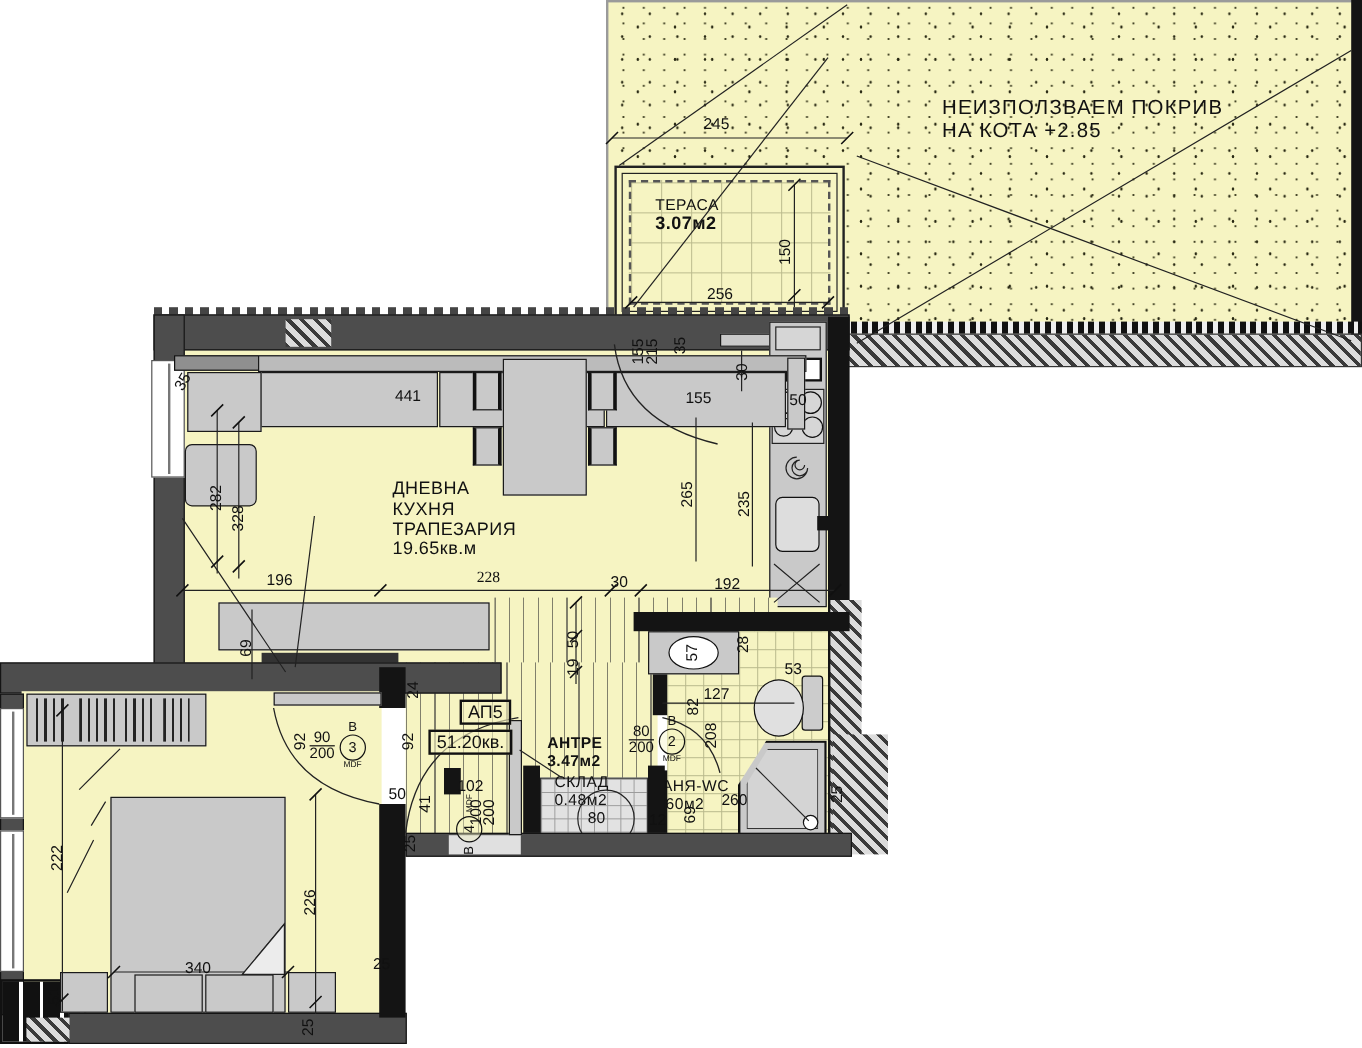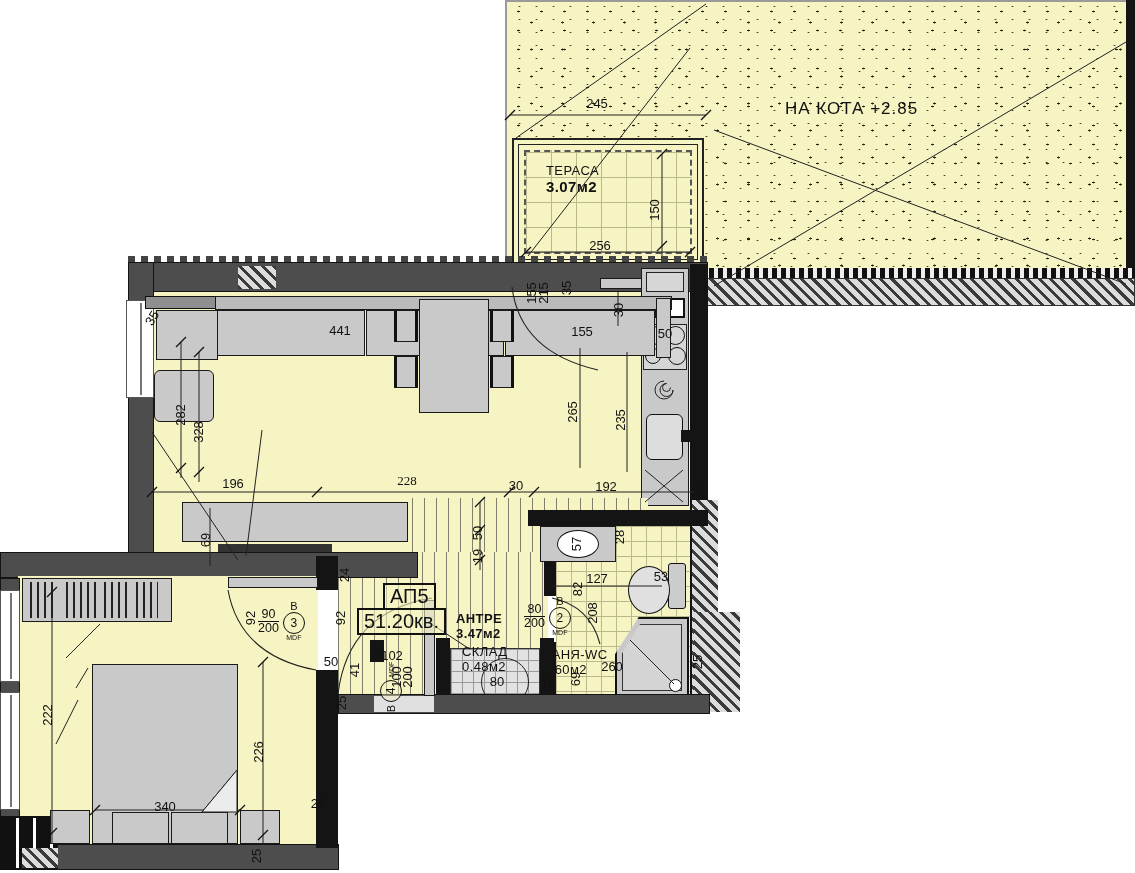--- a/index.html
+++ b/index.html
@@ -30,38 +30,38 @@
   .gridG{background-color:#e2e2e2;
     background-image:linear-gradient(#9a9a9a 1px,transparent 1px),linear-gradient(90deg,#9a9a9a 1px,transparent 1px);
     background-size:11px 11px;}
   .furn{background:#c9c9c9;border:1.5px solid #1a1a1a;box-sizing:border-box;}
   .furnL{background:#d6d6d6;border:1px solid #222;box-sizing:border-box;}
   .winW{background:#fff;border:1px solid #555;box-sizing:border-box;}
   .winW>div{position:absolute;background:#777;}
   .dim{position:absolute;font-size:13px;white-space:nowrap;color:#111;}
   .rlabel{position:absolute;font-size:15px;line-height:1.12;letter-spacing:.4px;color:#111;white-space:pre-line;}
   .small{font-size:13px;}
-  .boxlab{position:absolute;border:2px solid #111;padding:0 5px;font-size:20px;background:rgba(246,244,194,.6);}
+  .boxlab{position:absolute;border:2px solid #111;padding:0 5px;font-size:15px;background:rgba(246,244,194,.6);}
   .dcirc{width:20px;height:20px;border:1.5px solid #111;border-radius:50%;display:flex;
          align-items:center;justify-content:center;font-size:12px;background:rgba(246,244,194,.4);}
   .frac{text-align:center;font-size:12.5px;line-height:1.02;}
   .frac .ftop{border-bottom:1.2px solid #111;padding:0 2px;}
   .doorlab{position:absolute;display:flex;gap:4px;align-items:center;}
   .dcol{display:flex;flex-direction:column;align-items:center;line-height:1;}
   .dcol .dl{font-size:11px;} .dcol .dm{font-size:7px;}
   svg{position:absolute;left:0;top:0;pointer-events:none;}
 </style>
 </head>
 <body>
 
 <div id="plan">
 
   <div class="abs stipple" style="left:505px;top:0;width:630px;height:278px;"></div>
   <div class="abs wallB" style="left:1126px;top:0;width:9px;height:284px;"></div>
-  <div class="abs rlabel" style="left:785px;top:80px;font-size:17px;letter-spacing:1px;"><br><span>НА КОТА +2.85</span></div>
+  <div class="abs rlabel" style="left:785px;top:80px;font-size:17px;letter-spacing:1px;"><span>НЕИЗПОЛЗВАЕМ ПОКРИВ</span><br><span>НА КОТА +2.85</span></div>
 
   <div class="abs checker" style="left:700px;top:268px;width:435px;height:10px;"></div>
   <div class="abs hatch" style="left:700px;top:278px;width:435px;height:28px;border:1px solid #333;"></div>
 
   <div class="abs" style="left:512px;top:138px;width:192px;height:128px;border:2px solid #222;background:#f6f4c2;box-sizing:border-box;"></div>
   <div class="abs" style="left:518px;top:144px;width:180px;height:116px;border:1px solid #222;box-sizing:border-box;"></div>
   <div class="abs tiles" style="left:524px;top:150px;width:168px;height:104px;border:2px dashed #555;box-sizing:border-box;"></div>
   <div class="abs rlabel small" style="left:546px;top:164px;"><span>ТЕРАСА</span><br><b style="font-size:15px;">3.07м2</b></div>
 
   <div class="abs floor" style="left:152px;top:290px;width:538px;height:264px;"></div>
@@ -98,20 +98,21 @@
   <div class="abs furn" style="left:656px;top:298px;width:15px;height:60px;"></div>
   <div class="abs furn" style="left:156px;top:310px;width:62px;height:50px;"></div>
   <div class="abs furn" style="left:154px;top:370px;width:60px;height:52px;border-radius:6px;"></div>
 
   <div class="abs furn" style="left:419px;top:299px;width:70px;height:114px;"></div>
   <div class="abs furn" style="left:394px;top:310px;width:24px;height:32px;border-left:3px solid #111;border-right:3px solid #111;"></div>
   <div class="abs furn" style="left:394px;top:356px;width:24px;height:32px;border-left:3px solid #111;border-right:3px solid #111;"></div>
   <div class="abs furn" style="left:490px;top:310px;width:24px;height:32px;border-left:3px solid #111;border-right:3px solid #111;"></div>
   <div class="abs furn" style="left:490px;top:356px;width:24px;height:32px;border-left:3px solid #111;border-right:3px solid #111;"></div>
 
+  <div class="abs rlabel" style="left:327px;top:400px;"><span>ДНЕВНА</span><br><span>КУХНЯ</span><br><span>ТРАПЕЗАРИЯ</span><br><span>19.65кв.м</span></div>
 
   <div class="abs stripes" style="left:412px;top:498px;width:236px;height:58px;"></div>
   <div class="abs stripes" style="left:338px;top:552px;width:210px;height:144px;"></div>
 
   <div class="abs furn" style="left:182px;top:502px;width:226px;height:40px;"></div>
   <div class="abs" style="left:218px;top:544px;width:114px;height:9px;background:#333;"></div>
   <div class="abs wallD" style="left:0;top:552px;width:418px;height:26px;"></div>
 
   <div class="abs wallB" style="left:528px;top:510px;width:180px;height:16px;"></div>
   <div class="abs" style="left:641px;top:526px;width:44px;height:21px;background:#bbb;border:2px solid #111;box-sizing:border-box;"></div>
@@ -278,21 +279,21 @@
       <span class="dim" style="left: 340px; top: 618px; transform: translate(-50%, -50%) rotate(-90deg);">92</span>
       <span class="dim" style="left: 392px; top: 655px; transform: translate(-50%, -50%) rotate(0deg);">102</span>
       <span class="dim" style="left: 396px; top: 677px; transform: translate(-50%, -50%) rotate(-90deg);">100</span>
       <span class="dim" style="left: 407px; top: 677px; transform: translate(-50%, -50%) rotate(-90deg);">200</span>
       <span class="dim" style="left: 331px; top: 661px; transform: translate(-50%, -50%) rotate(0deg);">50</span>
       <span class="dim" style="left: 354px; top: 670px; transform: translate(-50%, -50%) rotate(-90deg);">41</span>
       <span class="dim" style="left: 341px; top: 703px; transform: translate(-50%, -50%) rotate(-90deg);">25</span>
       <span class="dim" style="left: 497px; top: 681px; transform: translate(-50%, -50%) rotate(0deg);">80</span>
       <span class="dim" style="left: 576px; top: 544px; transform: translate(-50%, -50%) rotate(-90deg);">57</span>
       <span class="dim" style="left: 619px; top: 537px; transform: translate(-50%, -50%) rotate(-90deg);">28</span>
-      <span class="dim" style="left: 661px; top: 576px; transform: translate(-50%, -50%) rotate(0deg);">53</span>
+      <span class="dim" style="left: 661px; top: 557px; transform: translate(-50%, -50%) rotate(0deg);">53</span>
       <span class="dim" style="left: 597px; top: 578px; transform: translate(-50%, -50%) rotate(0deg);">127</span>
       <span class="dim" style="left: 577px; top: 589px; transform: translate(-50%, -50%) rotate(-90deg);">82</span>
       <span class="dim" style="left: 592px; top: 613px; transform: translate(-50%, -50%) rotate(-90deg);">208</span>
       <span class="dim" style="left: 612px; top: 666px; transform: translate(-50%, -50%) rotate(0deg);">260</span>
       <span class="dim" style="left: 575px; top: 679px; transform: translate(-50%, -50%) rotate(-90deg);">69</span>
       <span class="dim" style="left: 548px; top: 683px; transform: translate(-50%, -50%) rotate(0deg);">12</span>
       <span class="dim" style="left: 697px; top: 662px; transform: translate(-50%, -50%) rotate(-90deg);">25</span>
       <span class="dim" style="left: 47px; top: 715px; transform: translate(-50%, -50%) rotate(-90deg);">222</span>
       <span class="dim" style="left: 258px; top: 752px; transform: translate(-50%, -50%) rotate(-90deg);">226</span>
       <span class="dim" style="left: 165px; top: 806px; transform: translate(-50%, -50%) rotate(0deg);">340</span>

